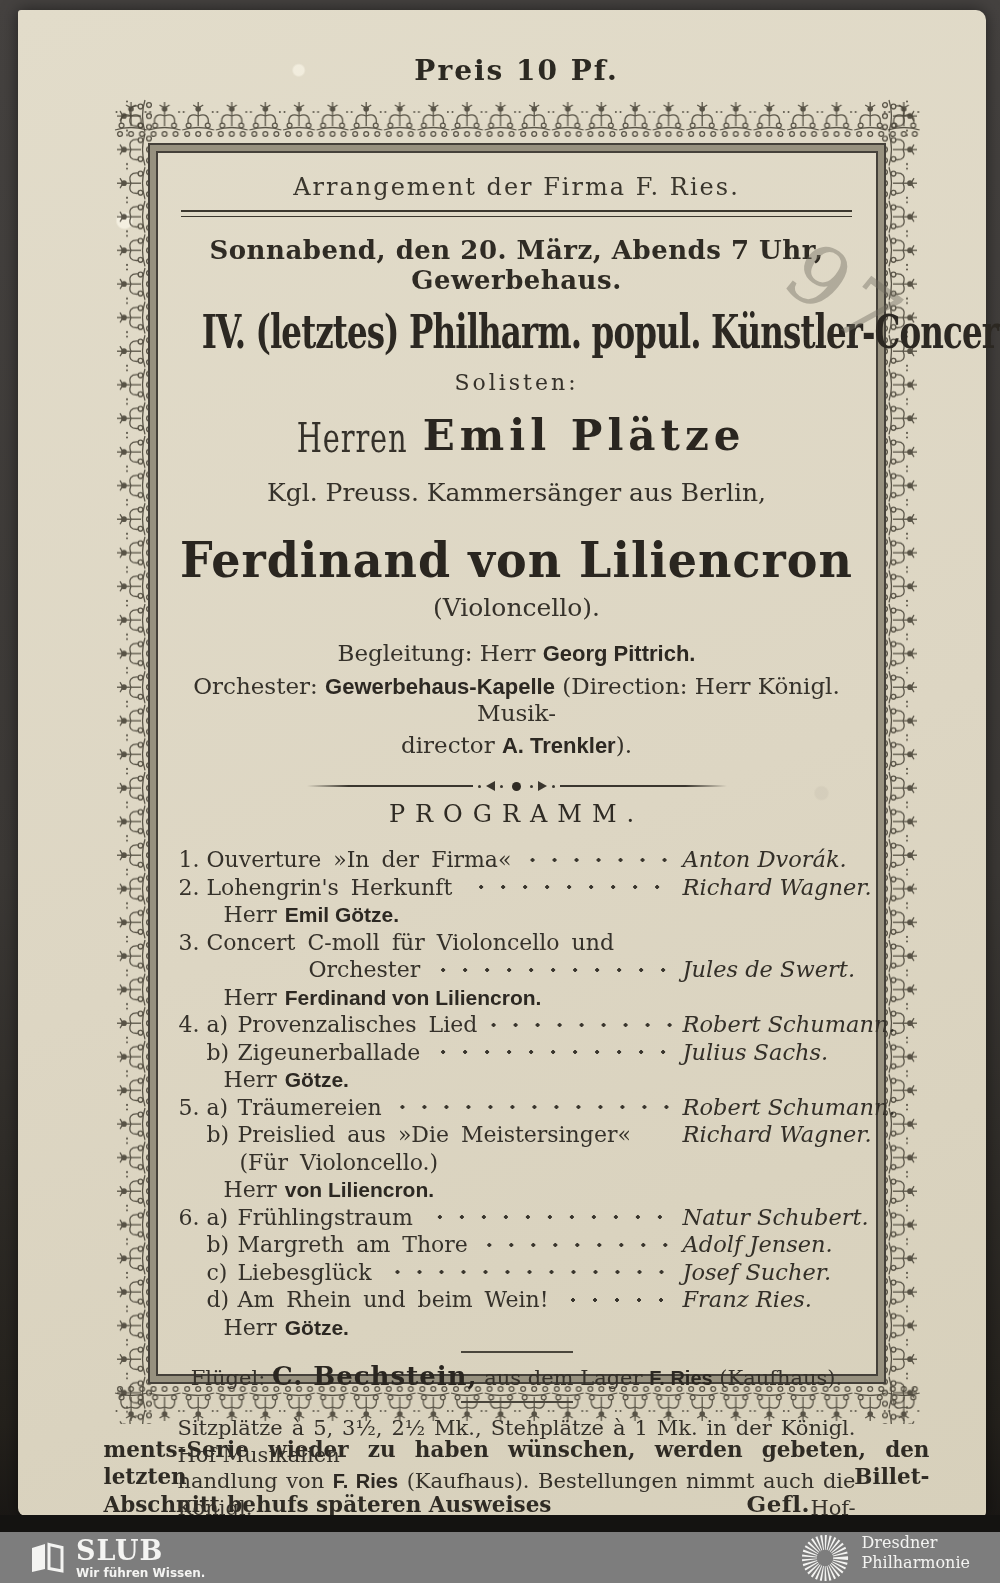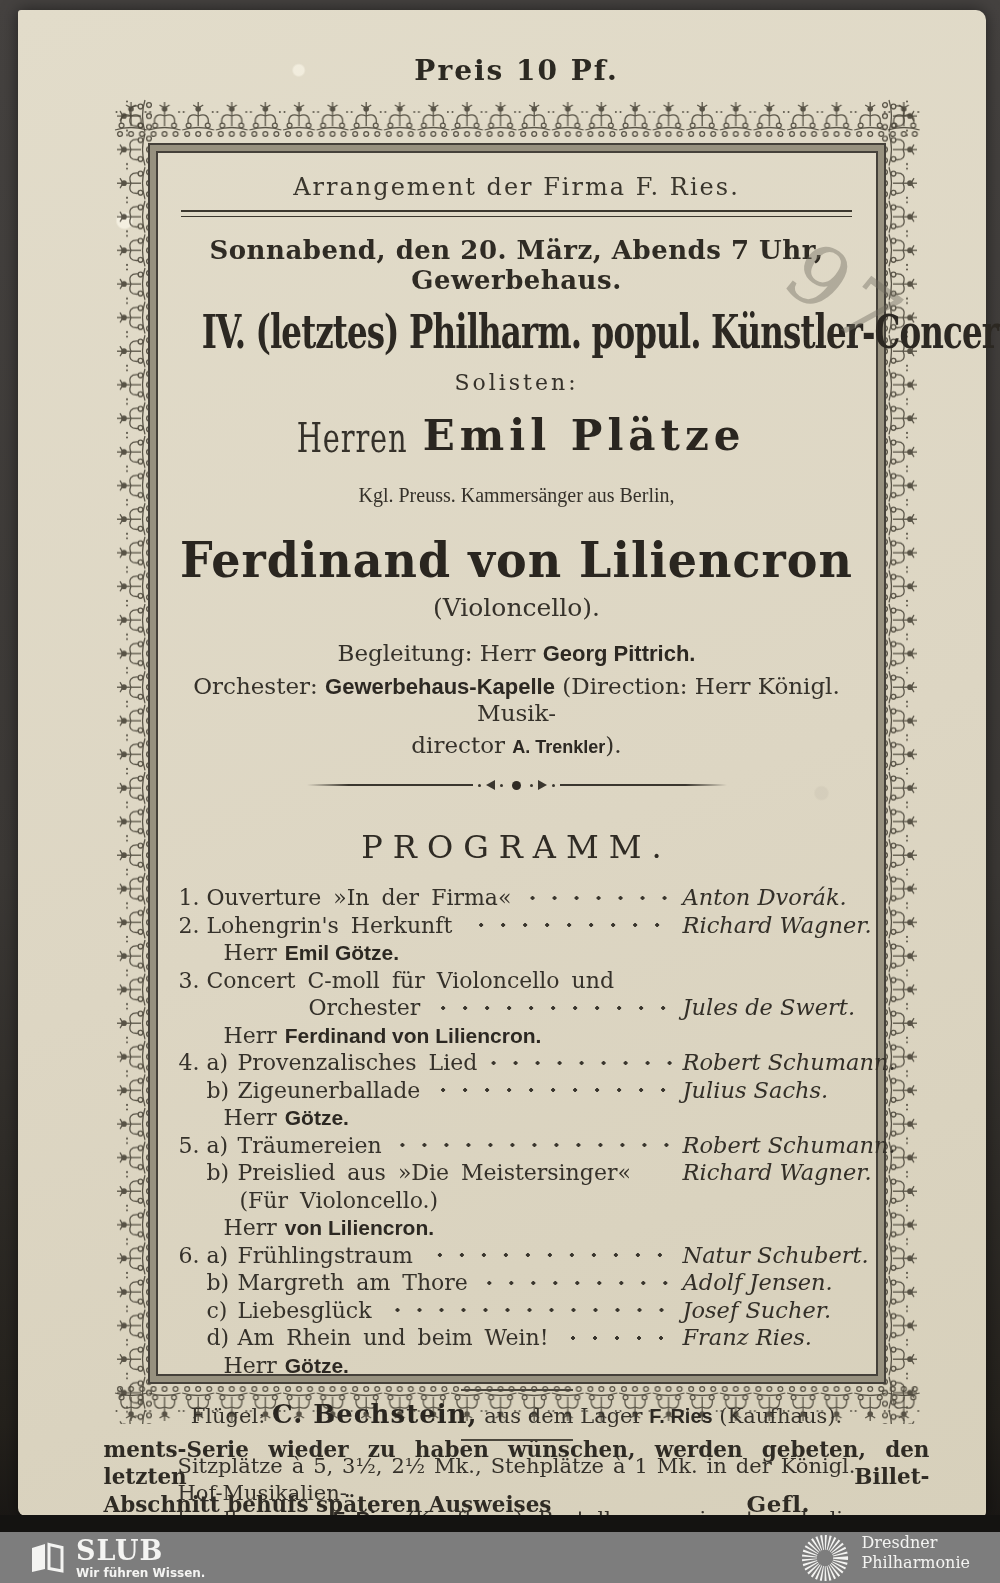--- a/index.html
+++ b/index.html
@@ -42,37 +42,37 @@
   .double-rule{height:4px;border-top:2px solid #3c382f;border-bottom:1px solid #3c382f;margin:9px auto 0;width:99%;}
   .date-line{margin-top:18px;font-size:26px;font-weight:bold;letter-spacing:.5px;color:#2f2b24;}
   .concert-title{
     margin-top:16px;font-size:35px;font-weight:bold;white-space:nowrap;
     transform:scale(.93,1.32);transform-origin:center;letter-spacing:-1px;color:#2c2822;
   }
   .solisten{margin-top:18px;font-size:22px;letter-spacing:3px;}
   .soloist1{margin-top:16px;white-space:nowrap;}
   .soloist1 .pfx{font-size:34px;display:inline-block;transform:scale(.85,1.18);letter-spacing:1px;}
   .soloist1 .nm{font-size:42px;font-weight:bold;letter-spacing:5px;color:#2a2620;}
-  .s1-desc{margin-top:24px;font-size:20px;font-family:Liberation Serif, serif;}
+  .s1-desc{margin-top:18px;font-size:25px;}
   .soloist2{margin-top:14px;font-size:46px;font-weight:bold;letter-spacing:1px;white-space:nowrap;color:#2a2620;
     display:inline-block;transform:scaleY(1.05);margin-left:auto;margin-right:auto;}
   .s2-wrap{margin-top:12px;}
   .s2-desc{margin-top:6px;font-size:25px;}
   .beg-line{margin-top:18px;font-size:23px;}
   .orch-line{margin-top:6px;font-size:23px;}
   .bsans{font-family:"Liberation Sans","DejaVu Sans",sans-serif;font-weight:bold;color:#2c2822;}
   
   .divider{margin:22px auto 0;display:flex;align-items:center;justify-content:center;width:420px;}
   .dl{height:2px;flex:1;background:linear-gradient(to right,rgba(58,54,46,0),#3a362e 25%,#3a362e);}
   .dr{height:2px;flex:1;background:linear-gradient(to left,rgba(58,54,46,0),#3a362e 25%,#3a362e);}
   .mini{width:3px;height:3px;border-radius:50%;background:#3a362e;margin:0 5px;}
   .tri-l{width:0;height:0;border-top:5px solid transparent;border-bottom:5px solid transparent;border-right:9px solid #3a362e;}
   .tri-r{width:0;height:0;border-top:5px solid transparent;border-bottom:5px solid transparent;border-left:9px solid #3a362e;}
   .bigdot{width:9px;height:9px;border-radius:50%;background:#2f2b24;margin:0 4px;}
-  .prog-heading{margin-top:38px;font-size:32px;letter-spacing:10px;color:#2f2b24;}
+  .prog-heading{margin-top:9px;font-size:24px;letter-spacing:10px;color:#2f2b24;}
   
   .program{width:676px;margin:18px auto 0;text-align:left;font-size:22px;}
   .prow{display:flex;align-items:baseline;line-height:27.5px;height:27.5px;white-space:nowrap;}
   .prow .n{width:28px;flex:none;}
   .prow .s{width:31px;flex:none;}
   .prow .t{flex:none;word-spacing:5px;}
   .prow .ind{margin-left:130px;flex:none;}
   .prow .dots{flex:1;height:10px;align-self:center;margin:0 10px 0 14px;
     background-image:radial-gradient(circle,#3a362e 1.7px,rgba(58,54,46,0) 2.1px);
     background-size:22px 10px;background-repeat:repeat-x;background-position:center;}
@@ -200,21 +200,21 @@
         <span class="bsans" style="font-size:22px">Georg Pittrich.</span>
       </div>
 
       <div class="orch-line">
         <span>Orchester:</span>
         <span class="bsans" style="font-size:22px">Gewerbehaus-Kapelle</span>
         <span>(Direction: Herr Königl. Musik-</span>
       </div>
       <div class="orch-line">
         <span>director</span>
-        <span class="bsans" style="font-size:18px">A. Trenkler</span><span>).</span>
+        <span class="bsans" style="font-size:22px">A. Trenkler</span><span>).</span>
       </div>
 
       <div class="divider">
         <div class="dl"></div>
           <div class="mini"></div>
           <div class="tri-l"></div>
           <div class="mini"></div>
         <div class="bigdot"></div>
         <div class="mini"></div>
           <div class="tri-r"></div>

